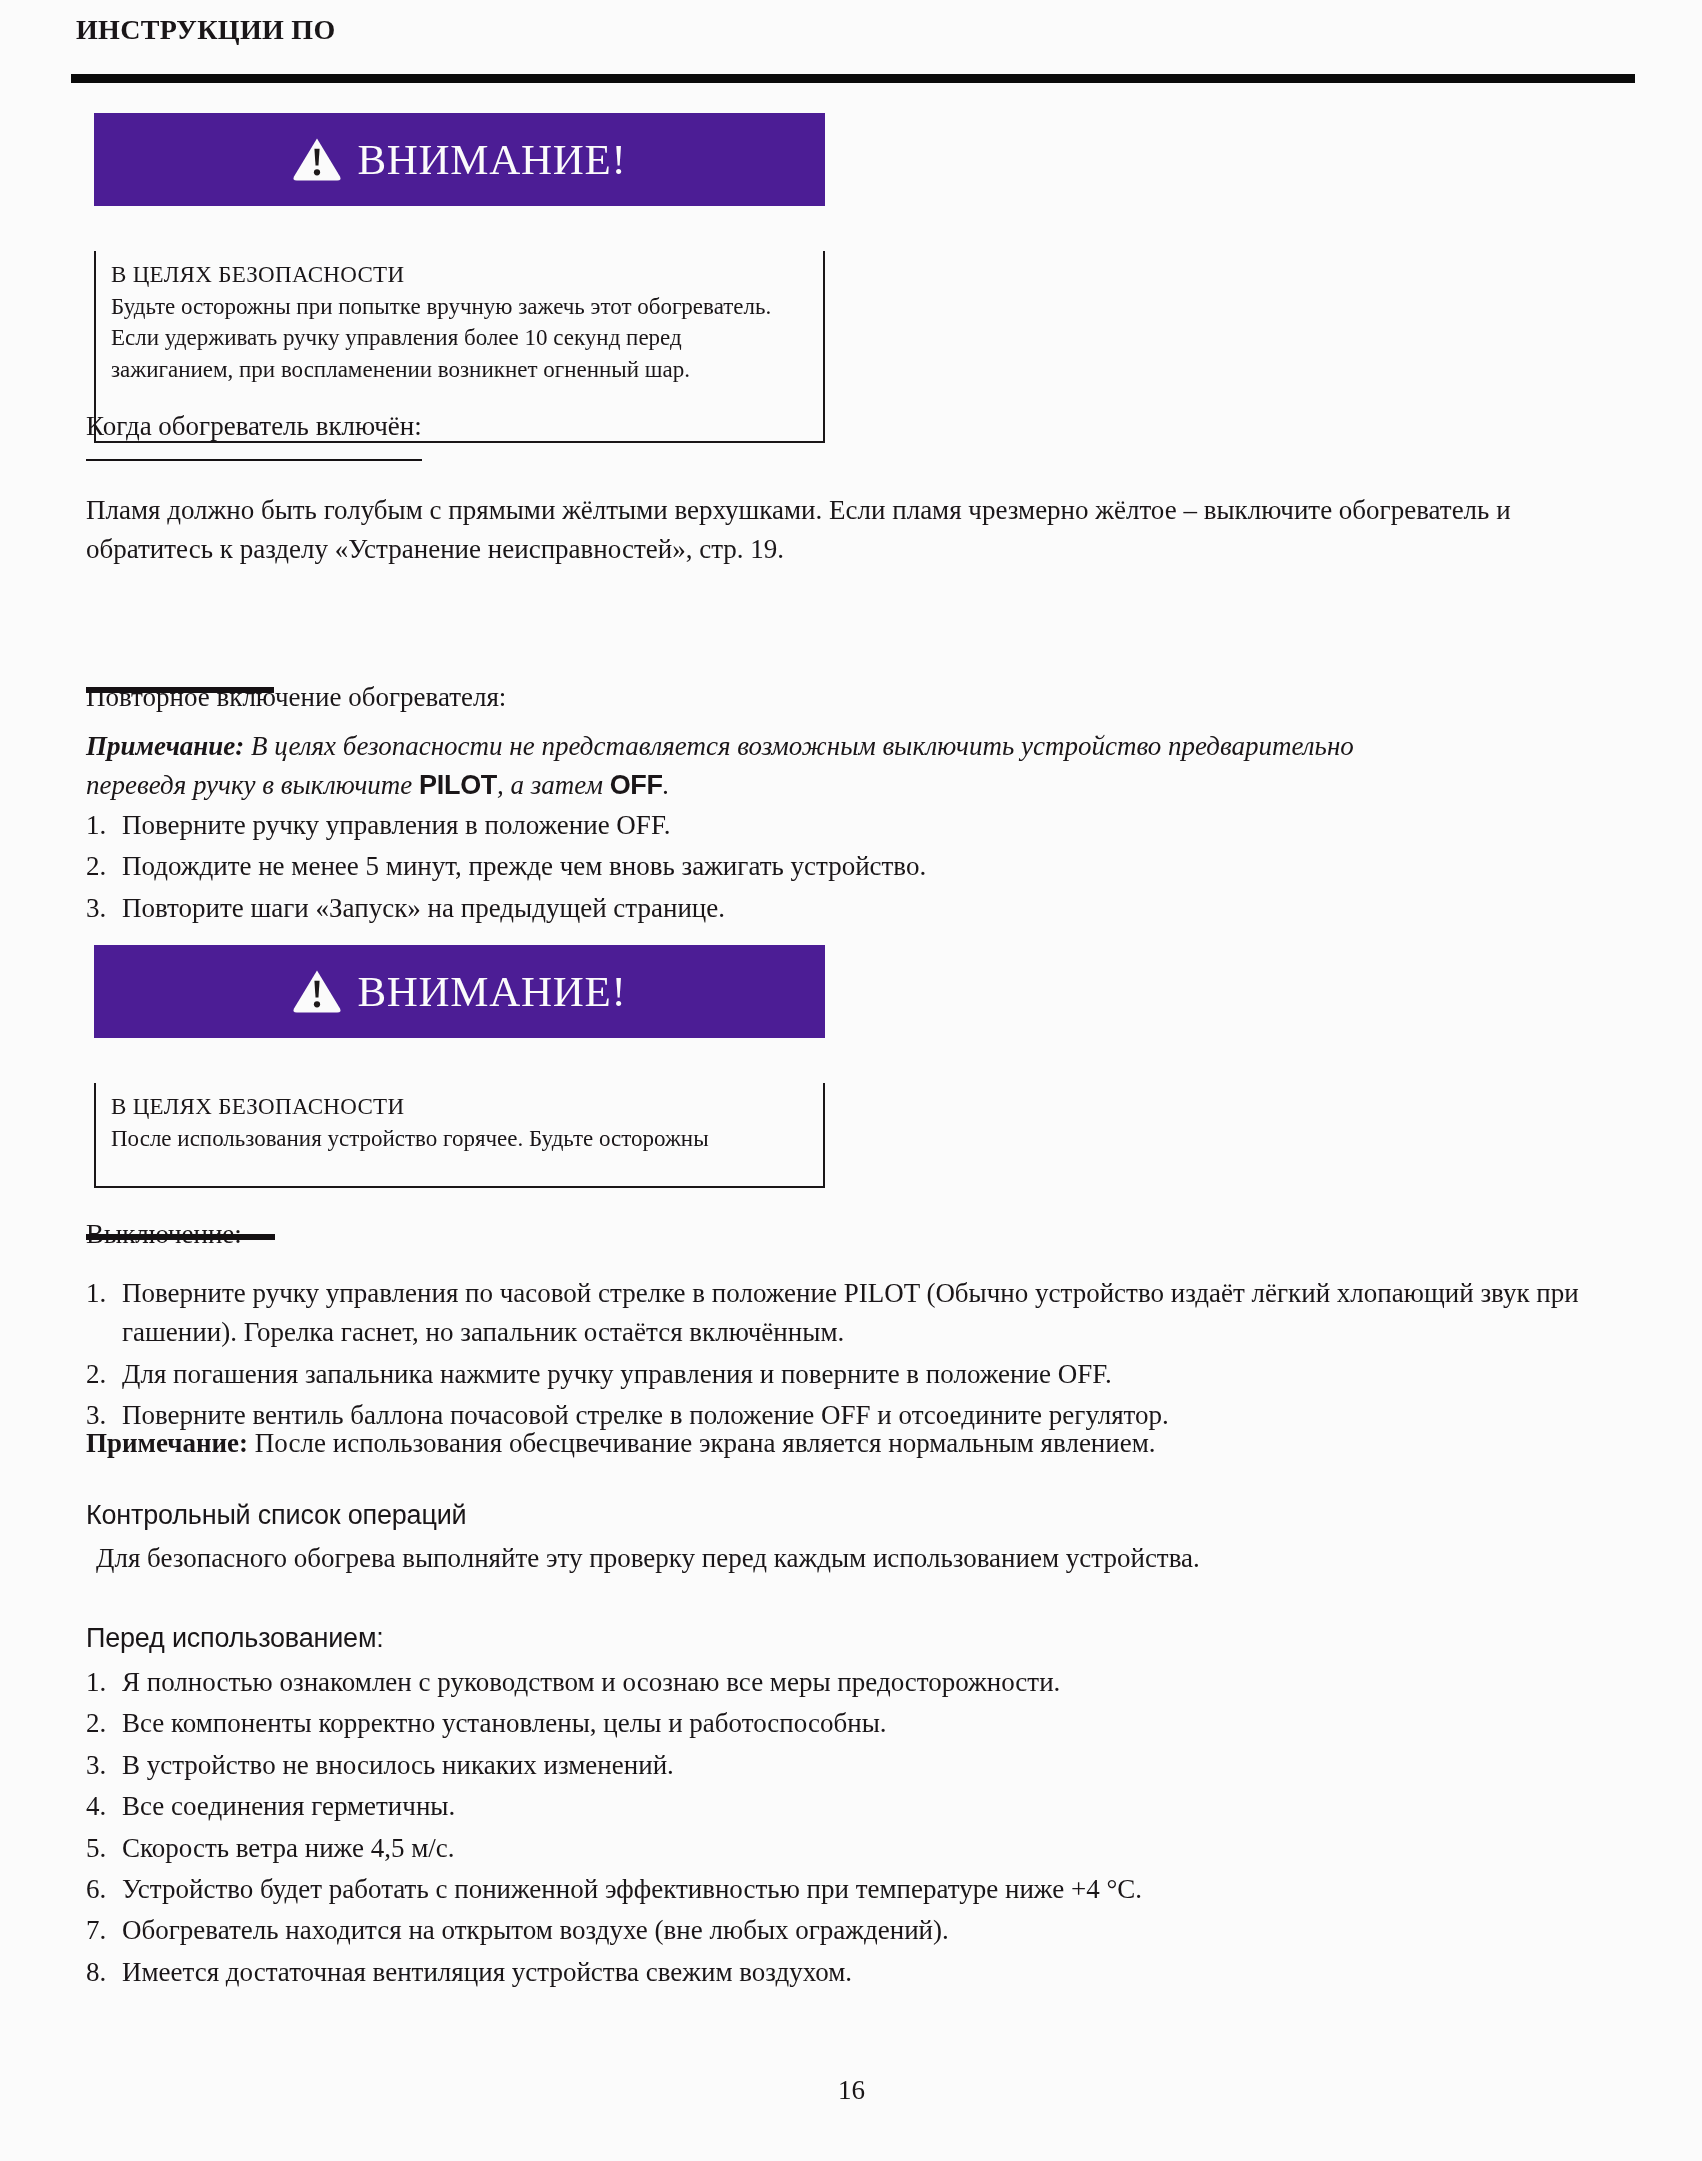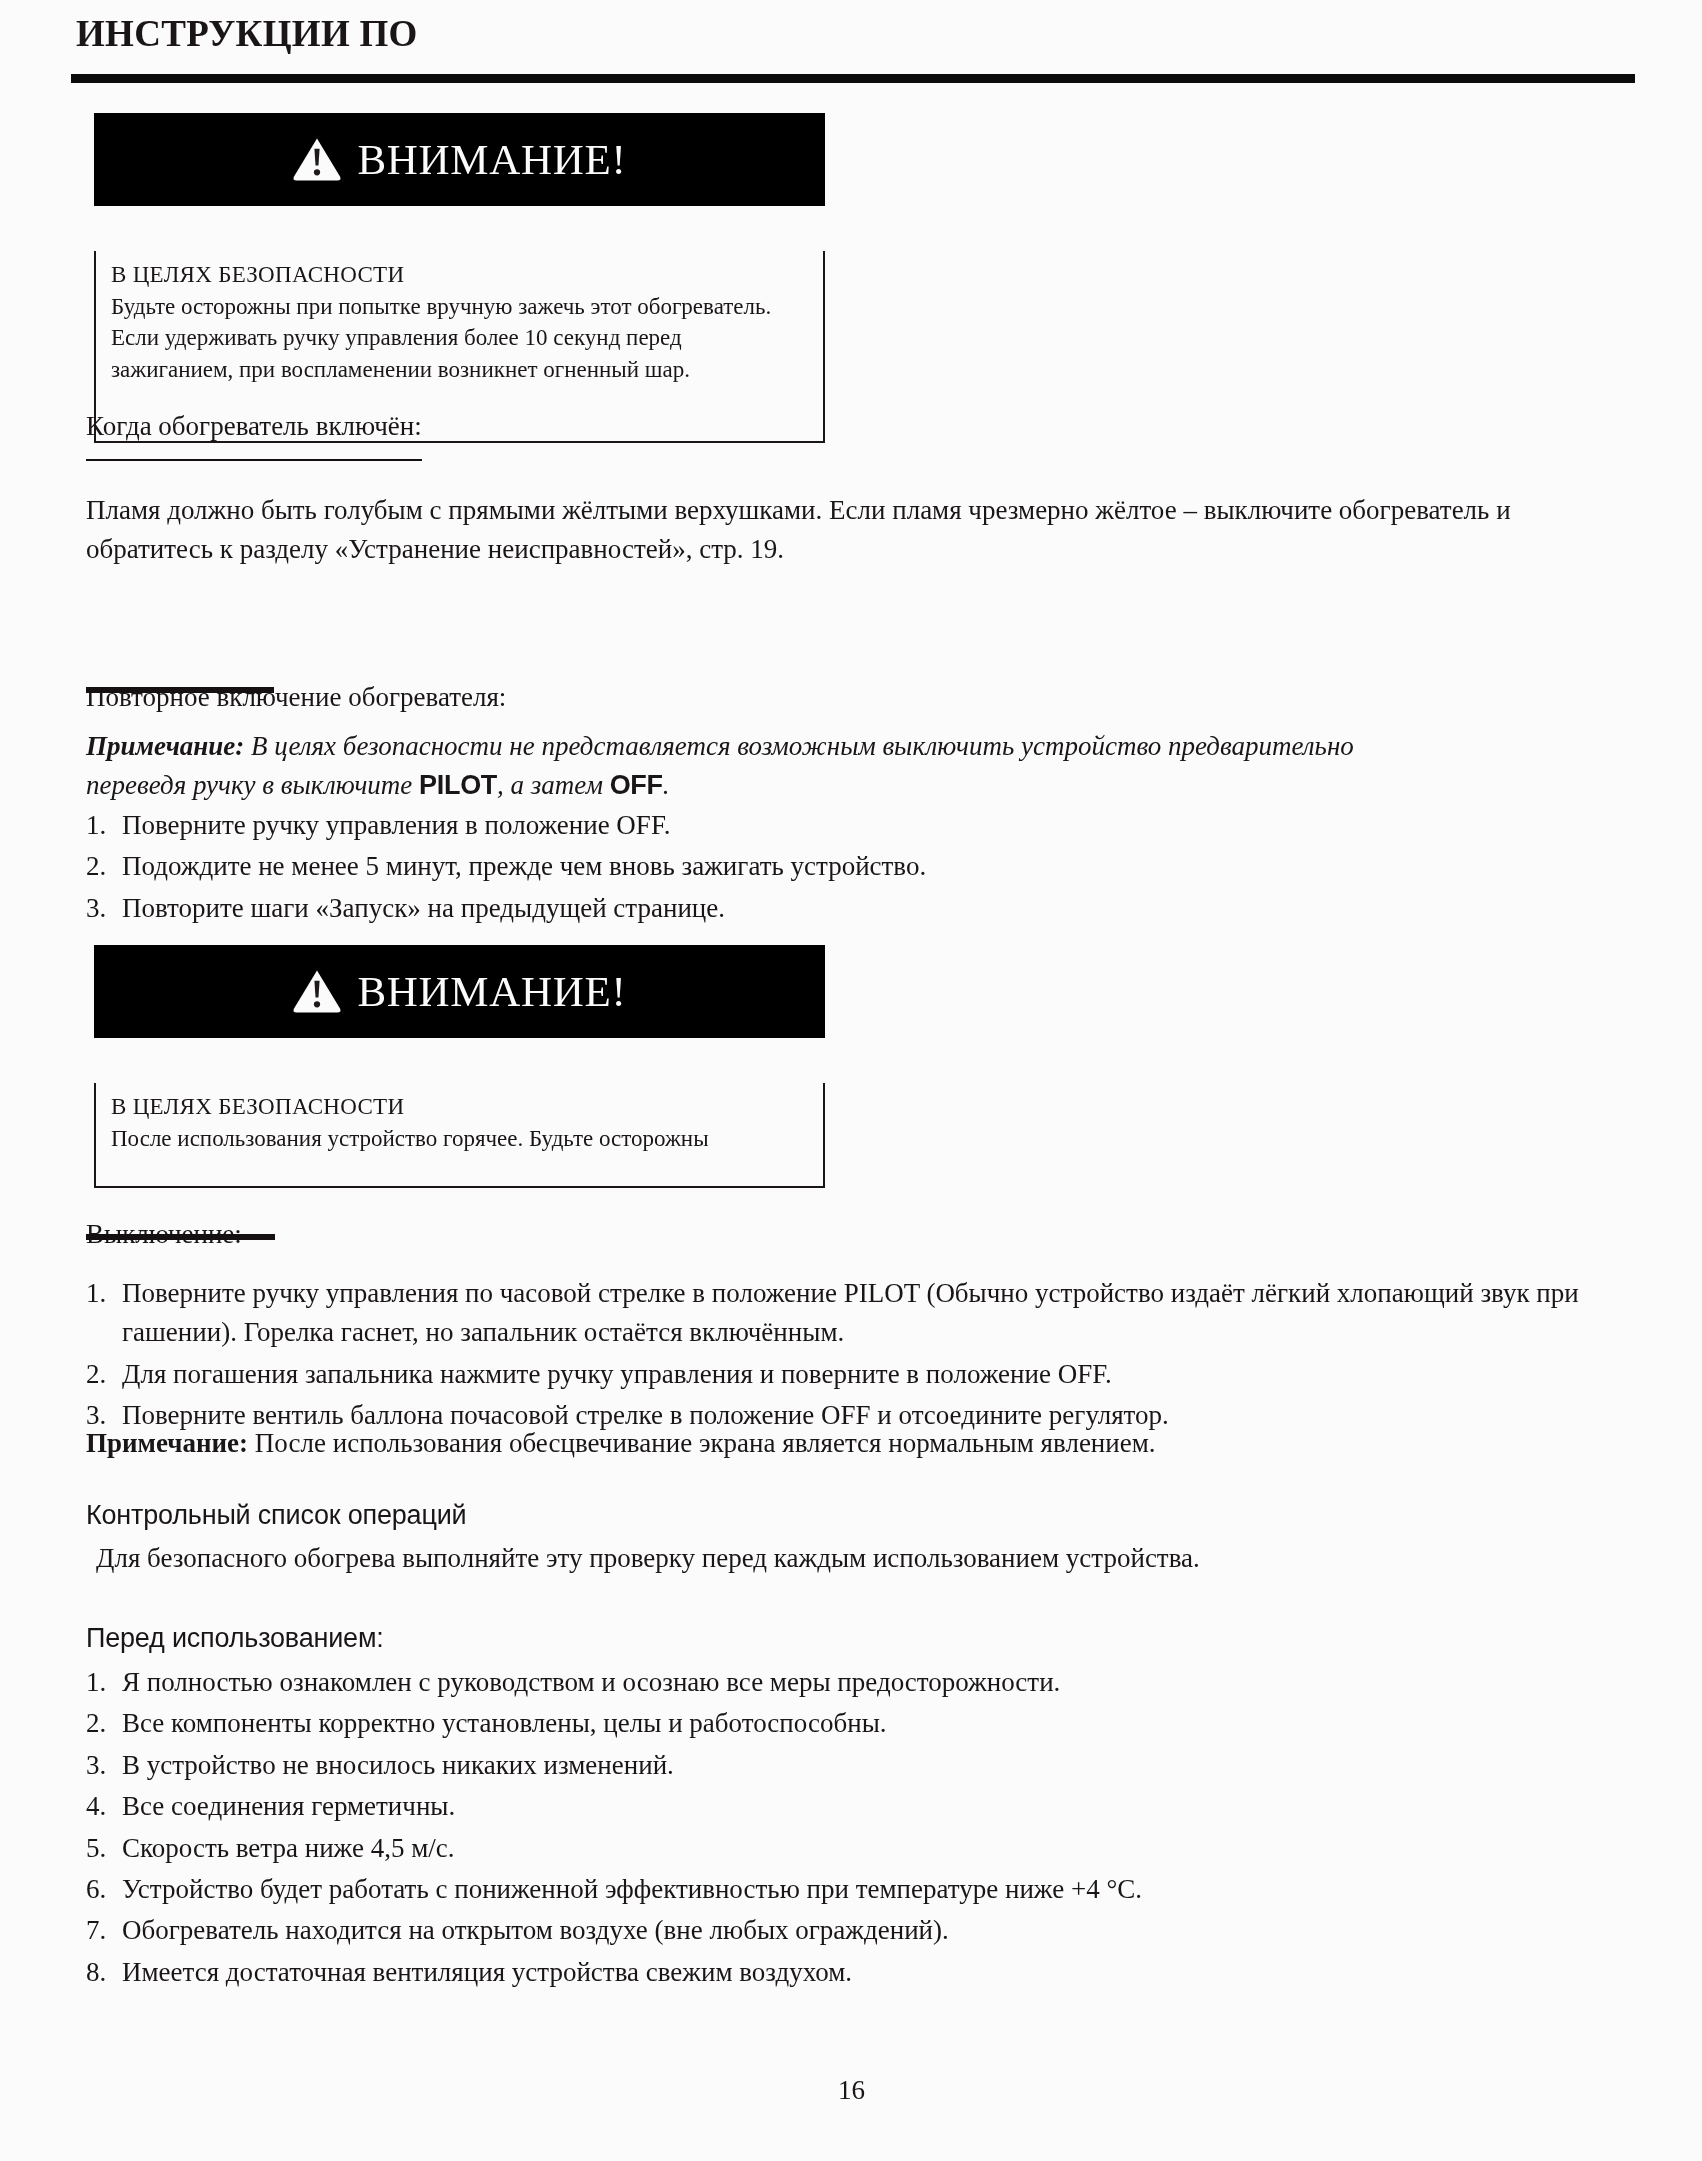--- a/index.html
+++ b/index.html
@@ -23,40 +23,40 @@
     padding: 0;
     background: #fbfbfb;
   }
 
   
   .doc-header {
     position: absolute;
     left: 76px;
     top: 15px;
     font-weight: bold;
-    font-size: 37px;
+    font-size: 28px;
     letter-spacing: 0.3px;
     line-height: 1.05;
   }
   .header-rule {
     position: absolute;
     left: 71px;
     top: 74px;
     width: 1564px;
     height: 8.8px;
     background: #0b0b0b;
   }
 
   
   .warning-box {
     position: absolute;
     box-sizing: border-box;
   }
   .warning-head {
-    background: #000000;
+    background: #4c1d95;
     color: #fbfbfb;
     display: flex;
     align-items: center;
     justify-content: center;
     gap: 15px;
     box-sizing: border-box;
   }
   .warn-tri {
     display: block;
   }

